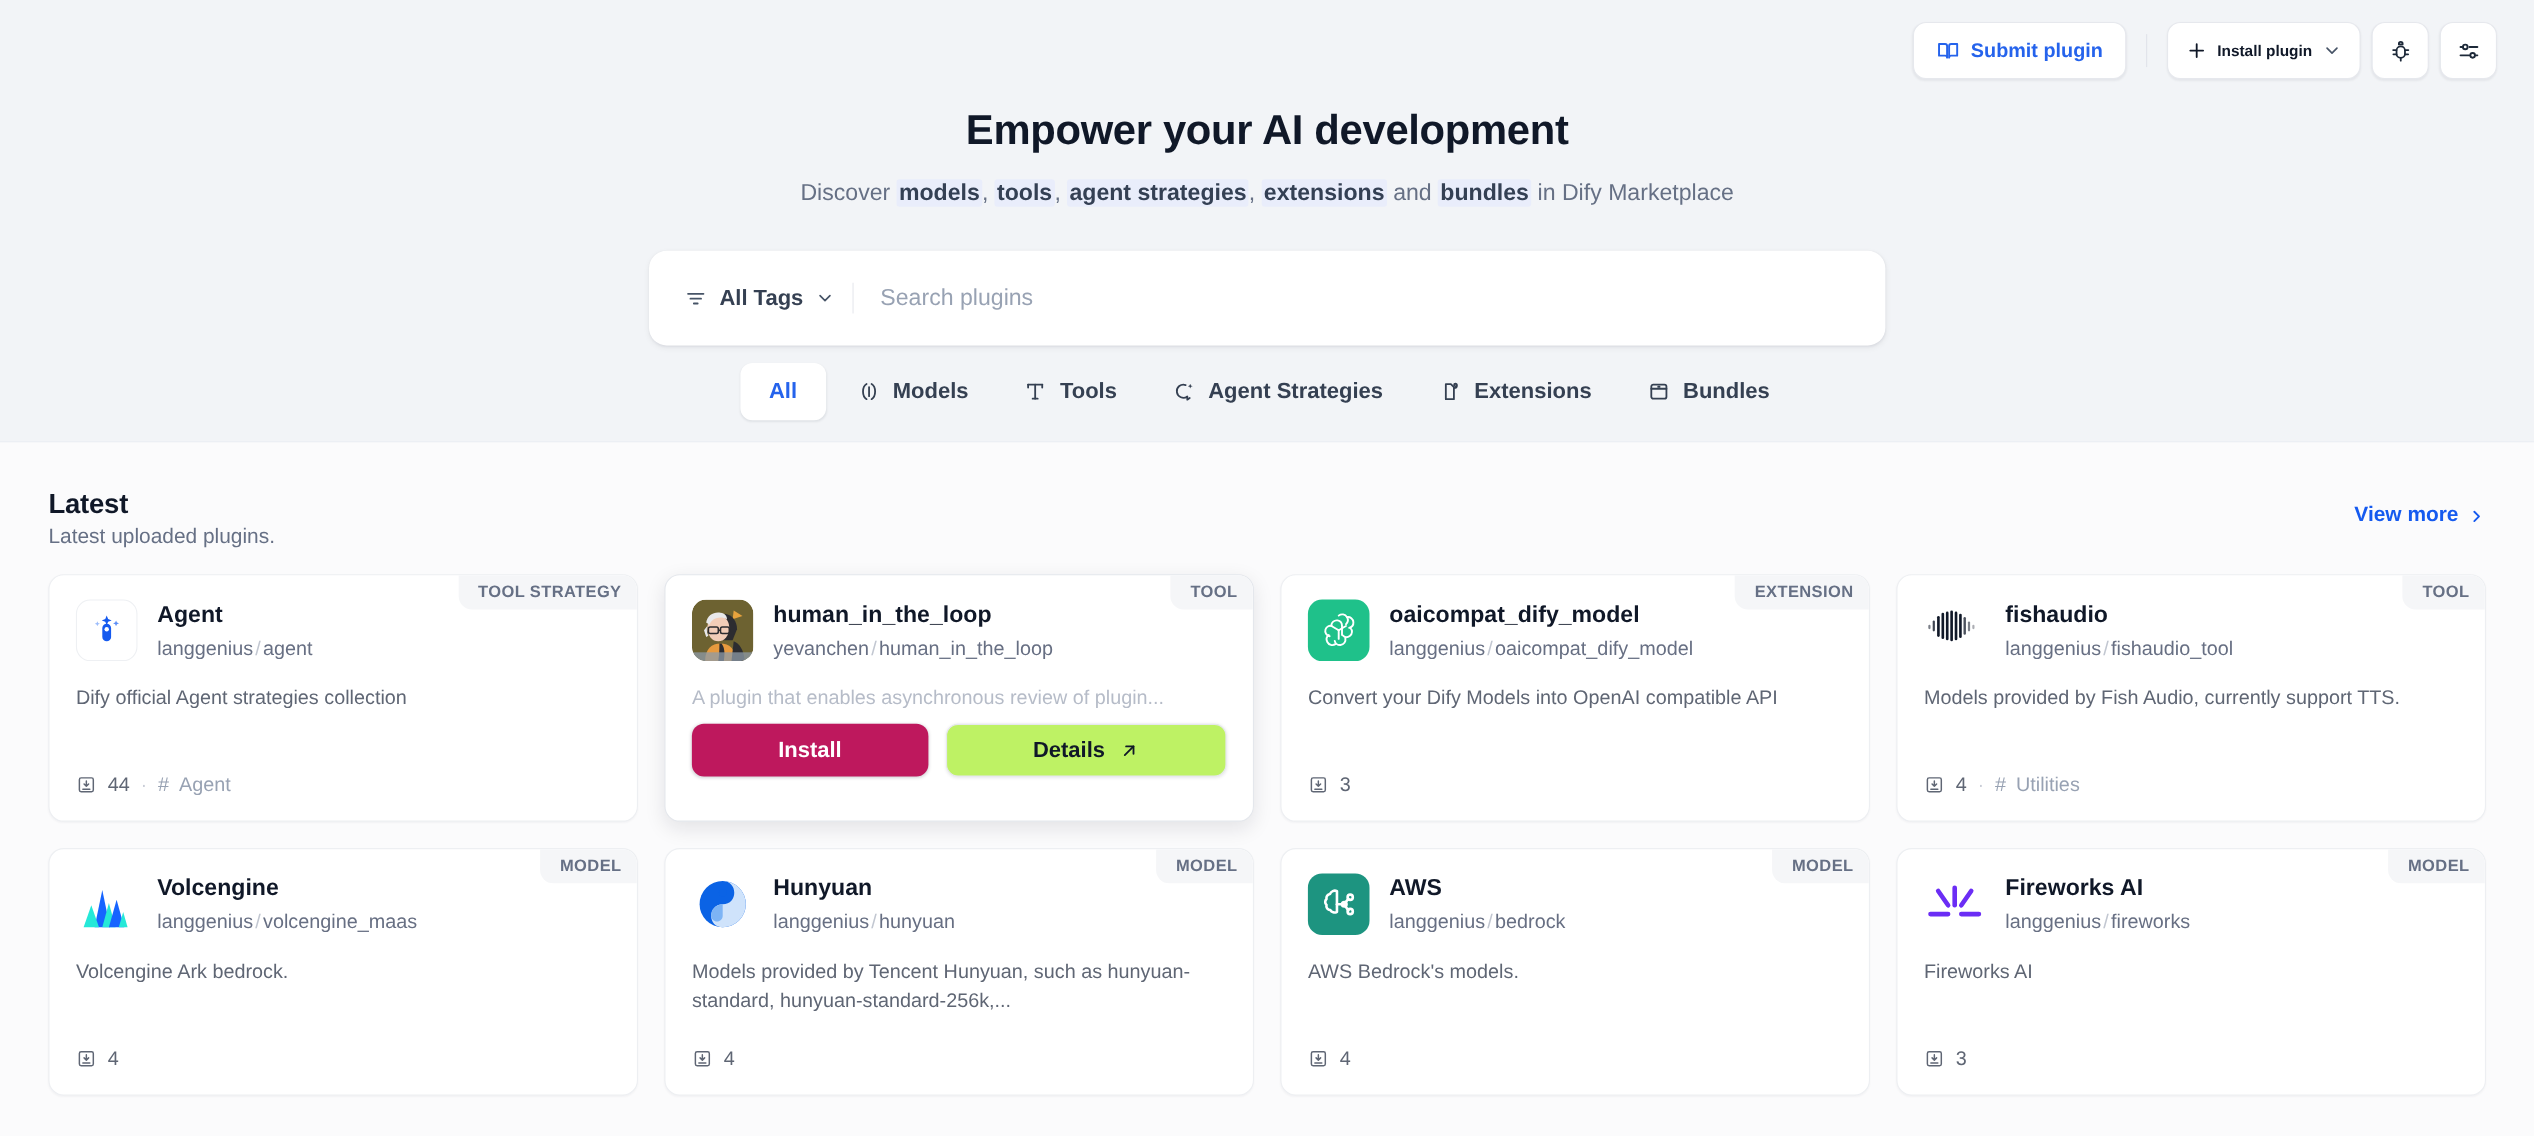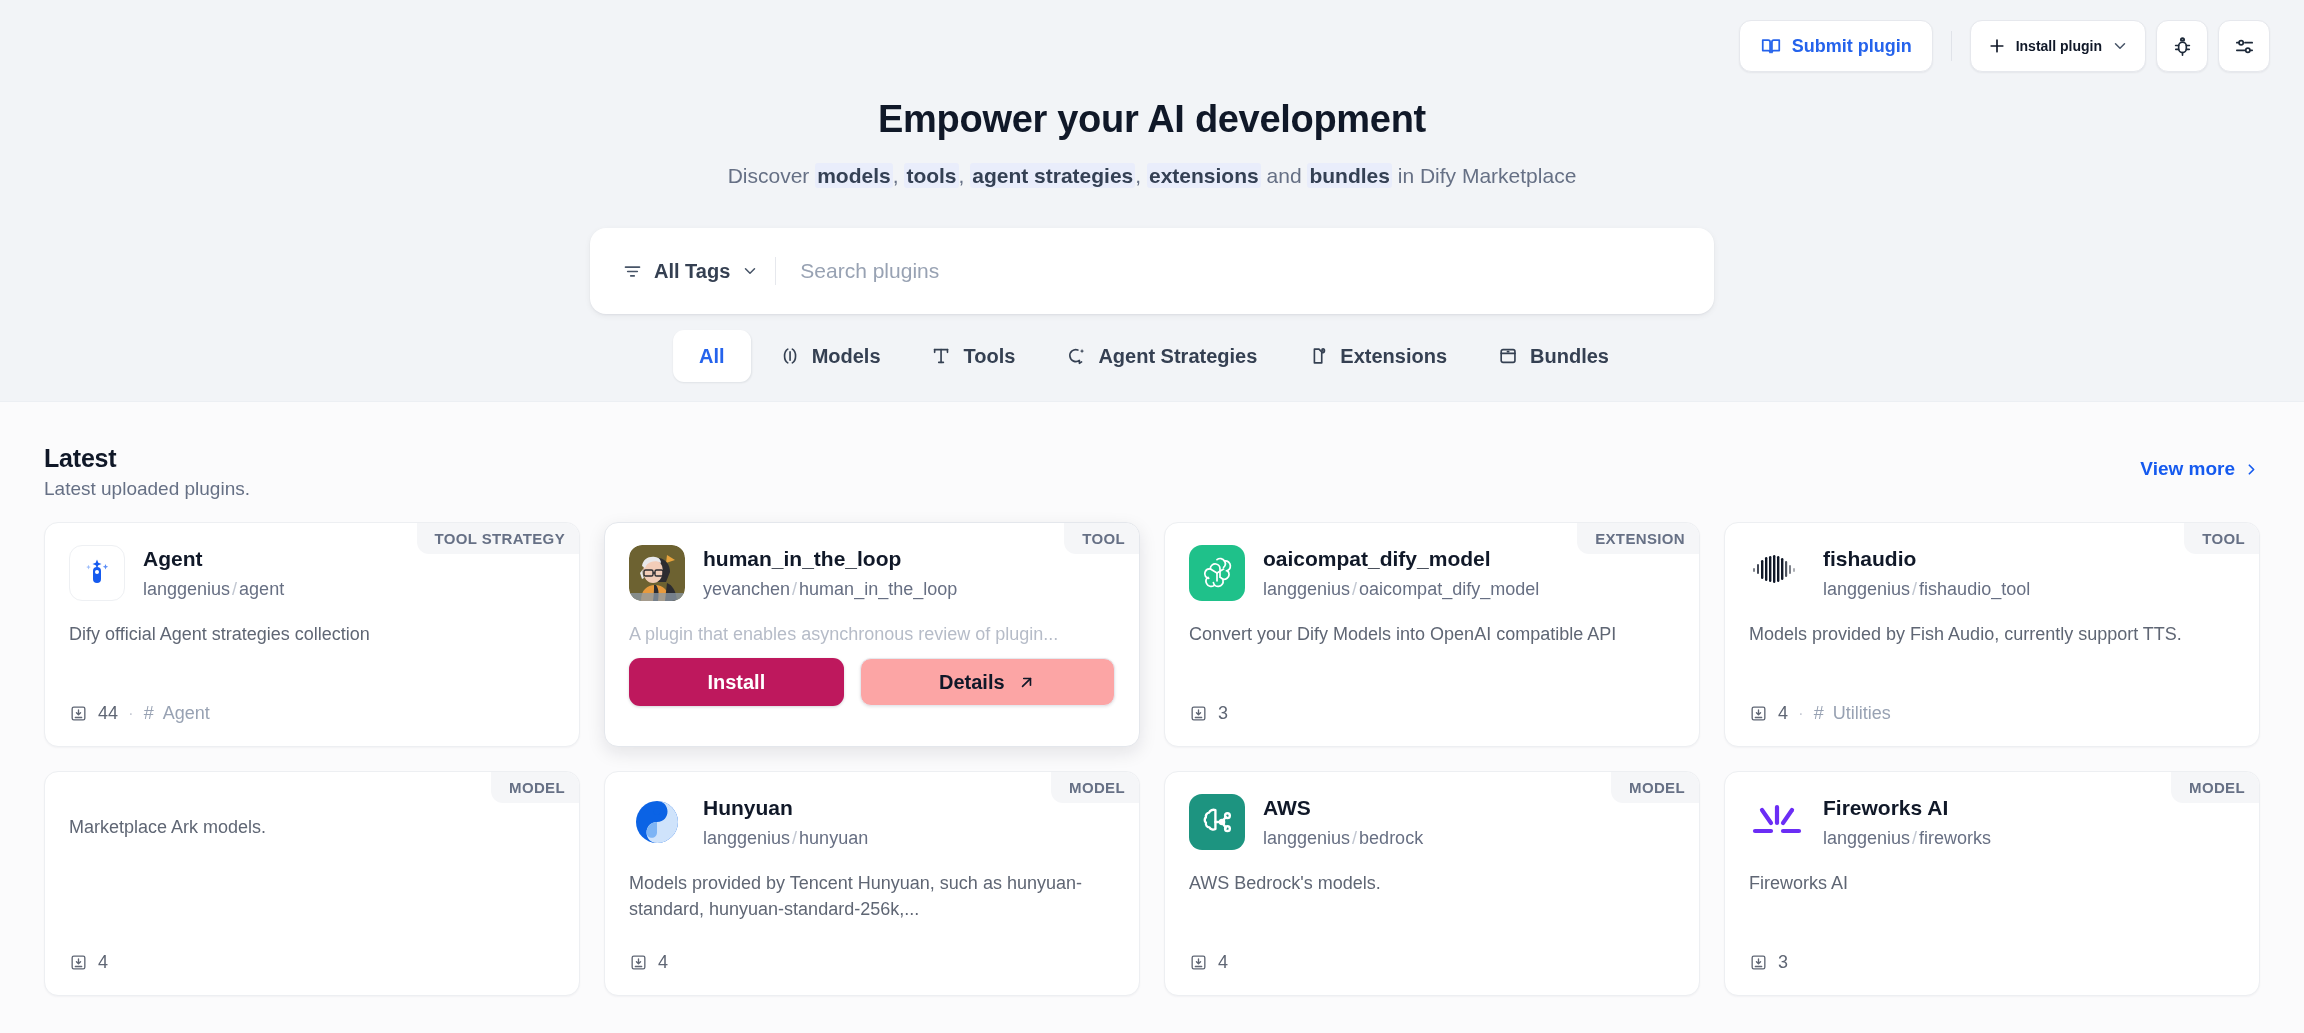--- a/index.html
+++ b/index.html
@@ -198,21 +198,21 @@
     height: 48px; border-radius: 11px;
     background: #be185d; color: #fff;
     font-size: 20px; font-weight: 700;
     display: flex; align-items: center; justify-content: center;
     cursor: pointer;
     box-shadow: 0 1px 3px rgba(16,24,40,0.18);
   }
   .btn-details {
     flex: 1 1 auto;
     height: 48px; border-radius: 11px;
-    background: #fca5a5; color: #101828;
+    background: #bef264; color: #101828;
     border: 1px solid #e6e8ed;
     font-size: 20px; font-weight: 700;
     display: flex; align-items: center; justify-content: center; gap: 12px;
     cursor: pointer;
     box-shadow: 0 1px 3px rgba(16,24,40,0.10);
   }
 
   svg { display: block; }
 </style>
 </head>
@@ -529,21 +529,38 @@
           </svg>
         </span>
         <span>4</span>
         <span class="meta-dot">·</span>
         <span class="meta-tag">#&nbsp;<span>Utilities</span></span>
       </div>
     </div>
 
     <div class="card">
       <div class="badge">MODEL</div>
-      <div class="card-desc">Marketplace Ark models.</div>
+      <div class="card-top">
+        <div class="ico plain">
+          <svg width="50" height="46" viewBox="0 0 50 46">
+            <path d="M14 44L21 10l7 34z" fill="#1664ff"></path>
+            <path d="M4 44l7-20 7 20z" fill="#25e8d8"></path>
+            <path d="M21 44l6-22 6 22z" fill="#25e8d8"></path>
+            <path d="M27 44l7-25 7 25z" fill="#1664ff"></path>
+            <path d="M36 44l4-14 4 14z" fill="#25e8d8"></path>
+          </svg>
+        </div>
+        <div>
+          <div class="card-name">Volcengine</div>
+          <div class="card-repo">
+            <span>langgenius</span><span class="sl">/</span><span>volcengine_maas</span>
+          </div>
+        </div>
+      </div>
+      <div class="card-desc">Volcengine Ark bedrock.</div>
       <div class="card-meta">
         <span>
           <svg width="19" height="19" viewBox="0 0 24 24" fill="none" stroke="#5f6674" stroke-width="1.7" stroke-linecap="round" stroke-linejoin="round">
             <rect x="4" y="4" width="16" height="16" rx="2"></rect>
             <path d="M12 7.5v6M9.4 11l2.6 2.6 2.6-2.6M8 17h8"></path>
           </svg>
         </span>
         <span>4</span>
       </div>
     </div>

